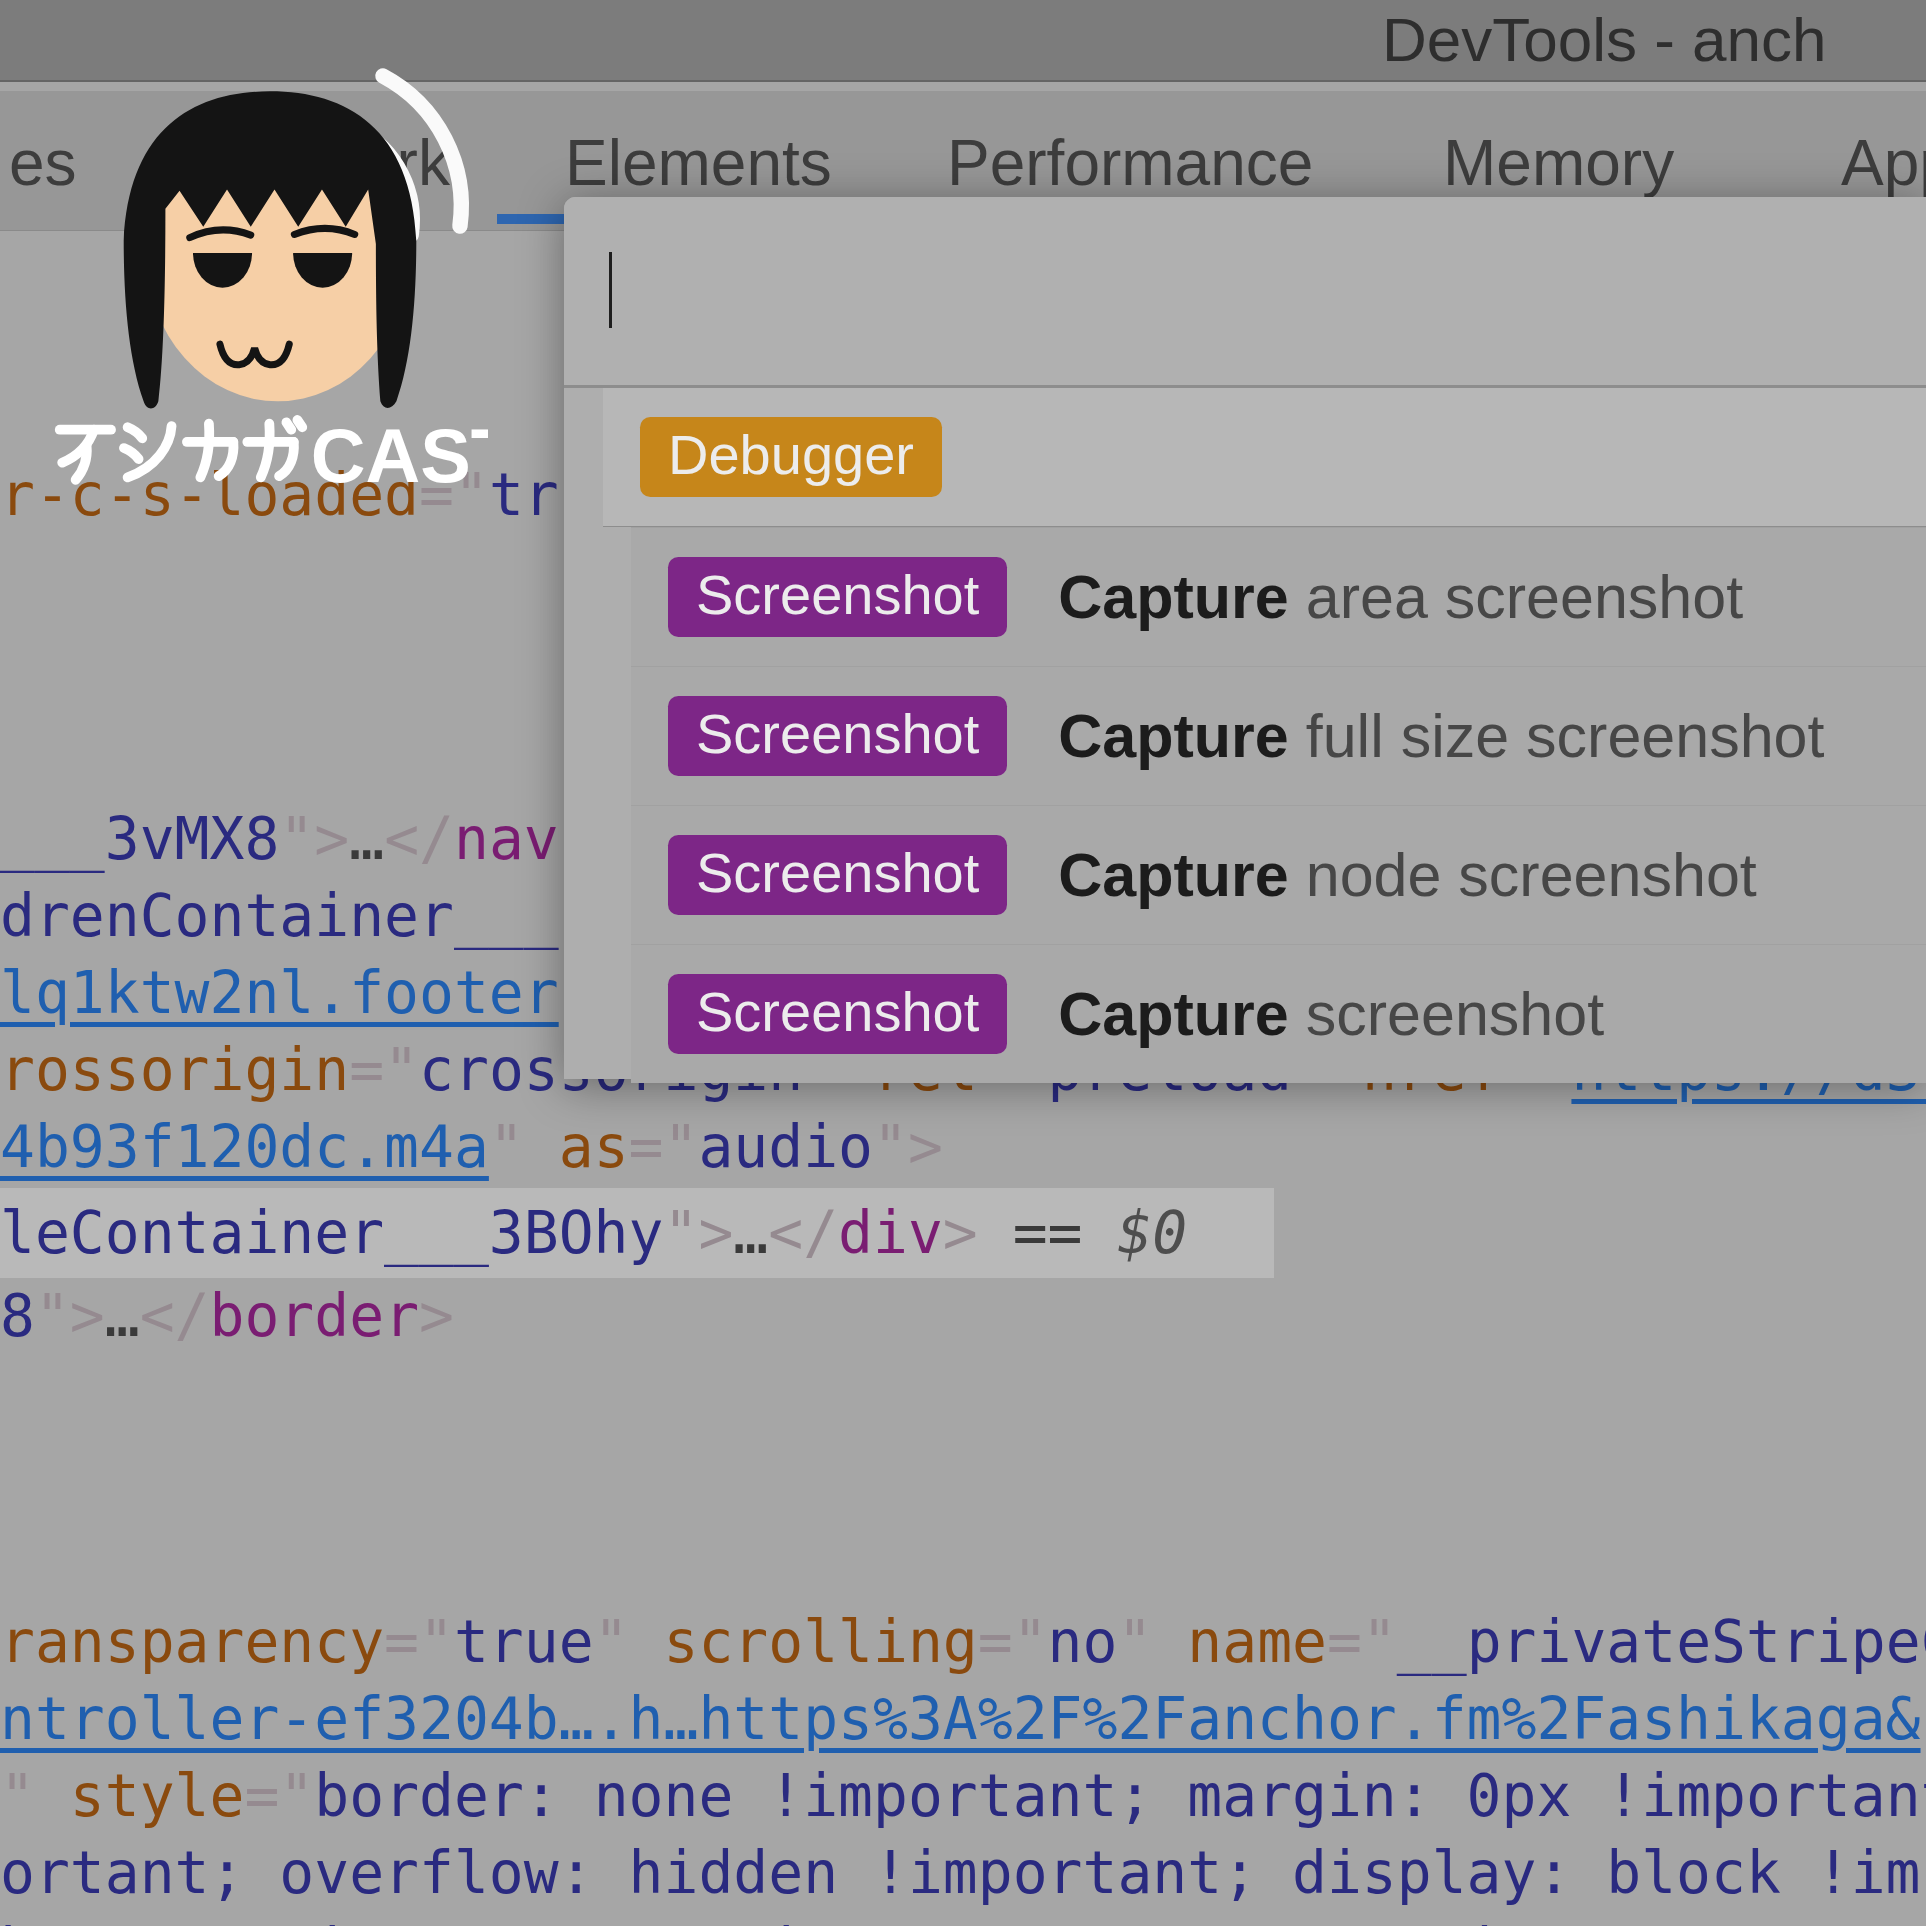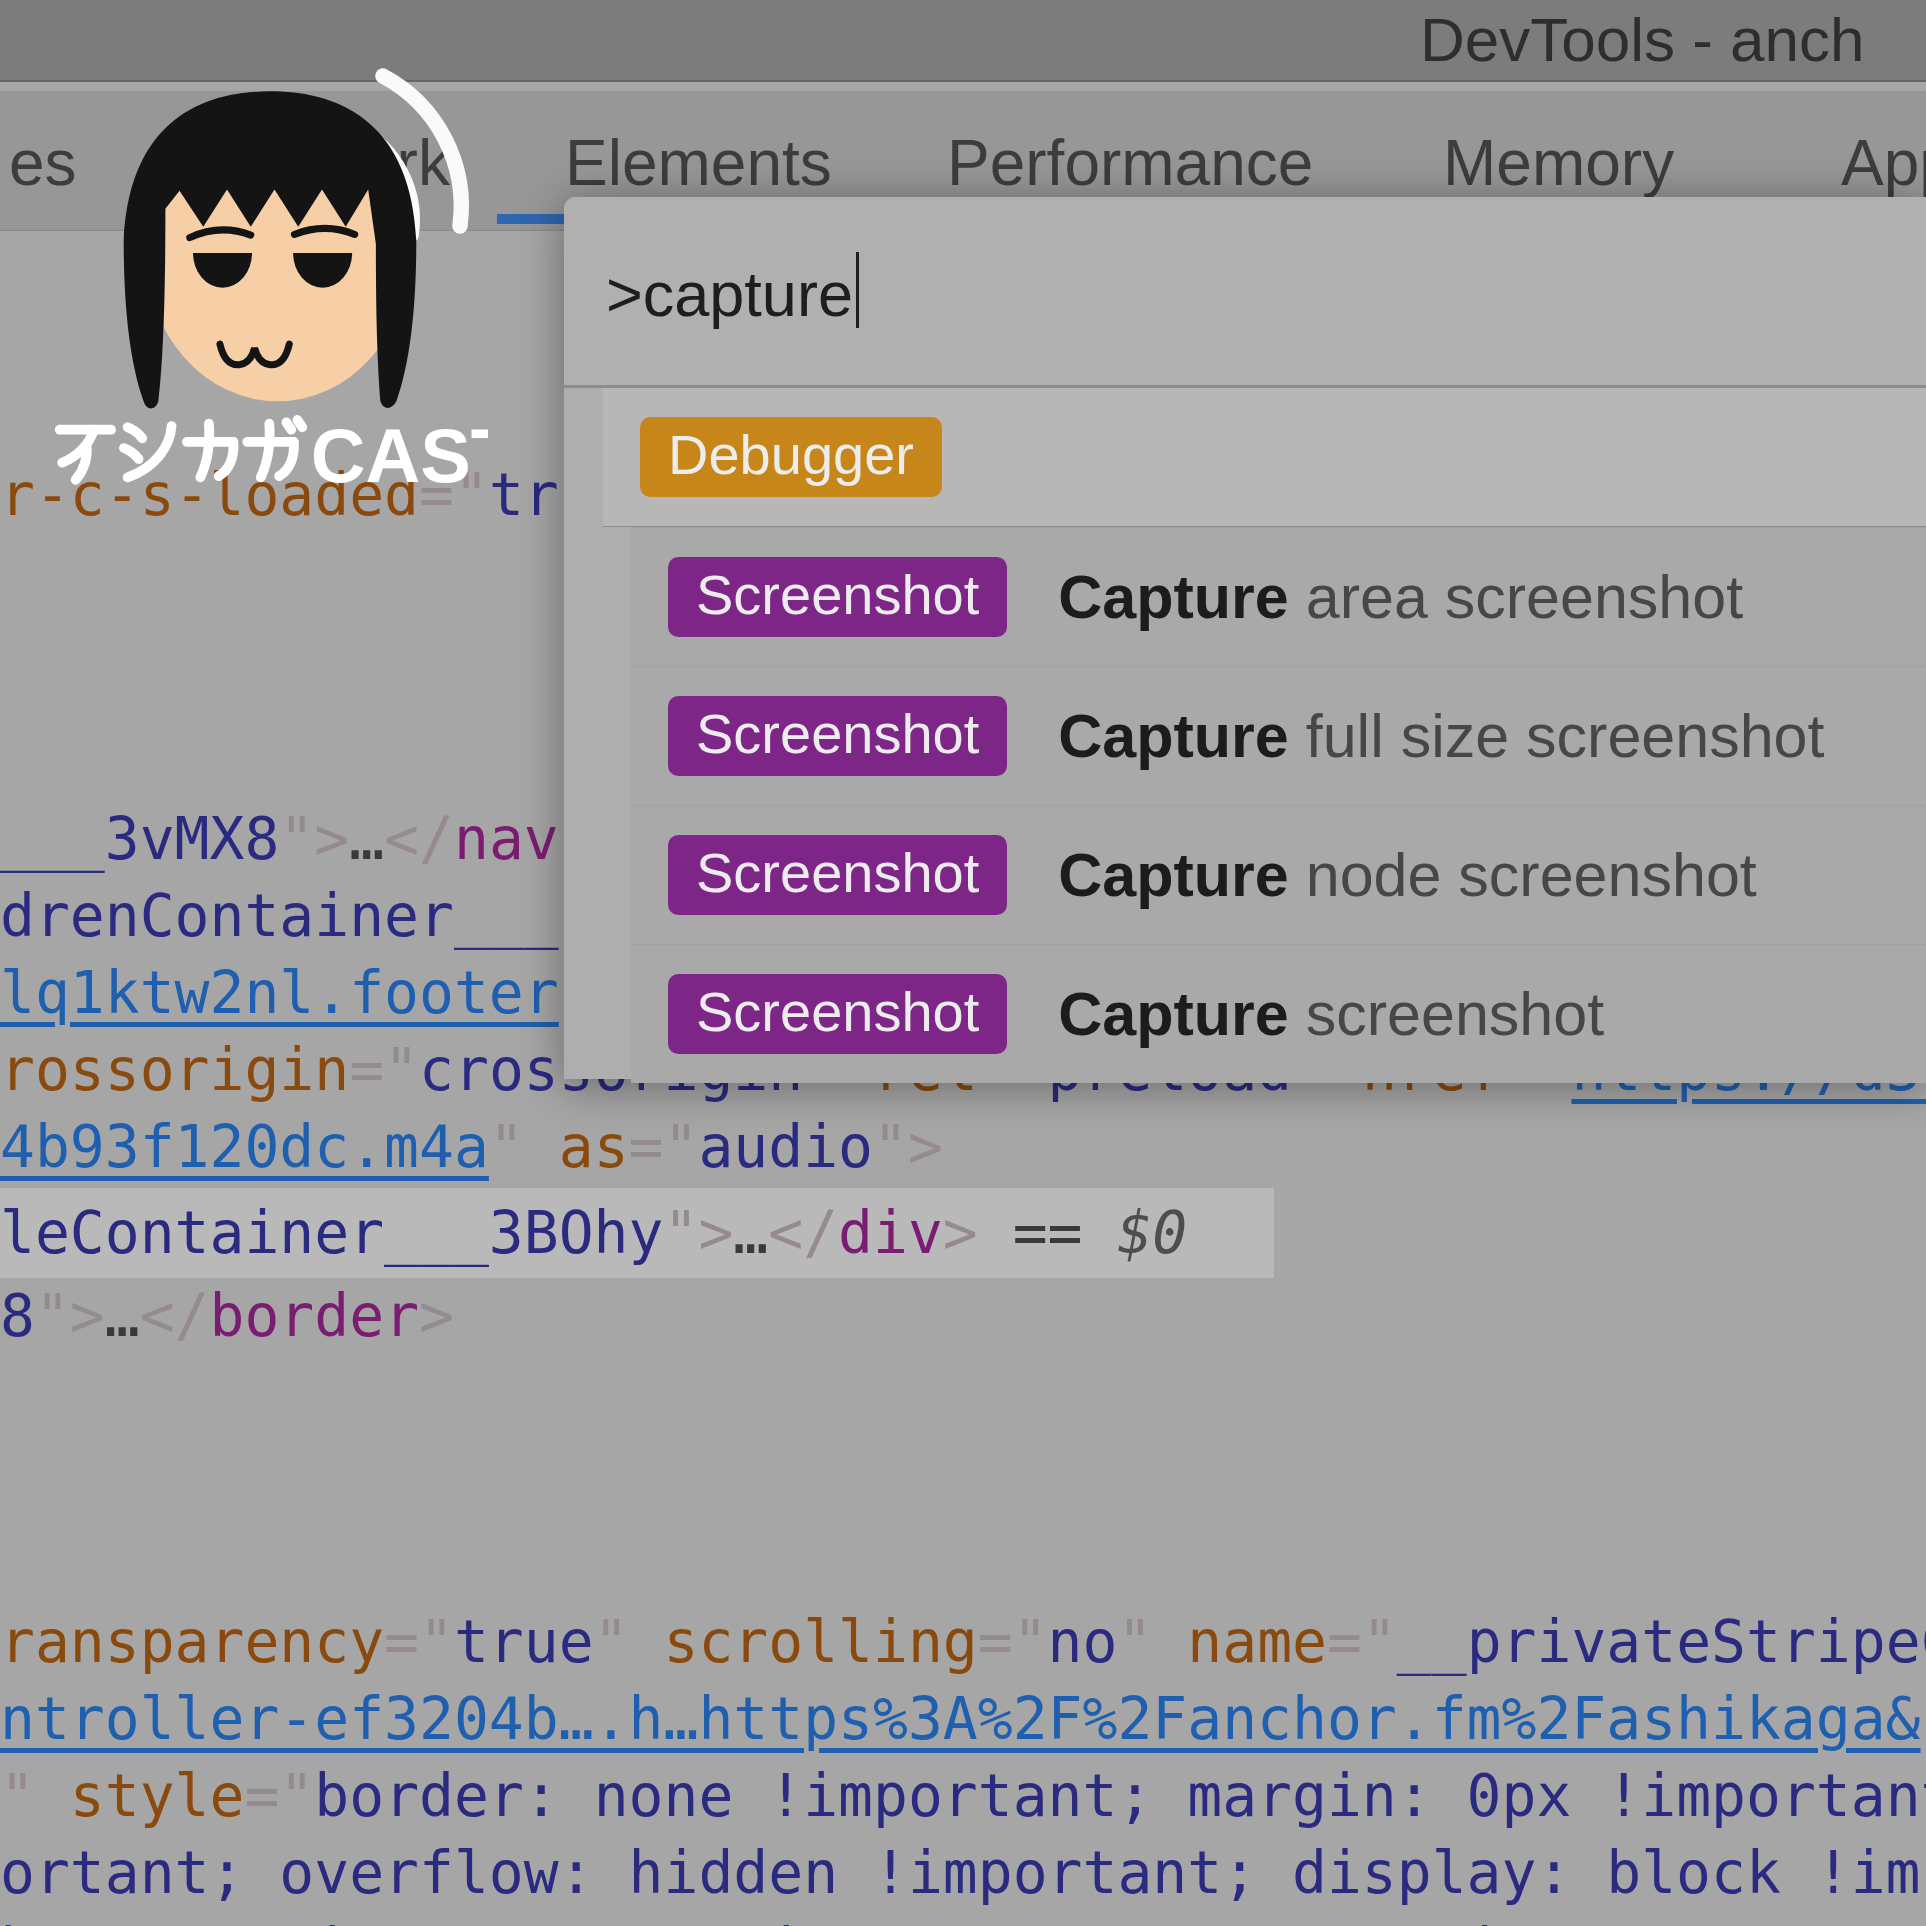--- a/index.html
+++ b/index.html
@@ -7,21 +7,21 @@
     width:1926px;height:1926px;overflow:hidden;position:relative;
     background:#a6a6a6;
     font-family:"Liberation Sans", sans-serif;
   }
   
   .titlebar{
     position:absolute;left:0;top:0;width:1926px;height:80px;
     background:#7c7c7c;border-bottom:2.6px solid #656565;z-index:2;
   }
   .titlebar .title{
-    position:absolute;left:1420px;top:3.9px;font-size:62px;color:#2e2e2e;white-space:nowrap;
+    position:absolute;left:1382px;top:3.9px;font-size:62px;color:#2e2e2e;white-space:nowrap;
   }
   .tabbar{
     position:absolute;left:0;top:83px;width:1926px;height:139px;
     background:#979797;border-bottom:1.9px solid #8a8a8a;z-index:2;margin-top:8px;
   }
   .tab{
     position:absolute;top:35px;font-size:64px;color:#3d3d3d;white-space:nowrap;
   }
   .tab.t0{left:9px}
   .tab.t1{left:361px}
@@ -111,21 +111,21 @@
     <div class="code-line" style="top: 1278px;"><span class="tok-val">8</span><span class="tok-punc">"&gt;</span><span class="tok-dark">…</span><span class="tok-punc">&lt;/</span><span class="tok-tag">border</span><span class="tok-punc">&gt;</span></div>
     <div class="code-line" style="top: 1604px;"><span class="tok-attr">ransparency</span><span class="tok-punc">="</span><span class="tok-val">true</span><span class="tok-punc">" </span><span class="tok-attr">scrolling</span><span class="tok-punc">="</span><span class="tok-val">no</span><span class="tok-punc">" </span><span class="tok-attr">name</span><span class="tok-punc">="</span><span class="tok-val">__privateStripeC</span></div>
     <div class="code-line" style="top: 1681px;"><span class="tok-link">ntroller-ef3204b….h…https%3A%2F%2Fanchor.fm%2Fashikaga&amp;</span></div>
     <div class="code-line" style="top: 1758px;"><span class="tok-punc">" </span><span class="tok-attr">style</span><span class="tok-punc">="</span><span class="tok-val">border: none !important; margin: 0px !important</span></div>
     <div class="code-line" style="top: 1835px;"><span class="tok-val">ortant; overflow: hidden !important; display: block !im</span></div>
     <div class="code-line" style="top: 1912px;"><span class="tok-val">ht: 1px !important; pointer-events: none !important; us</span></div>
   </div>
 
 <div class="palette">
   <div class="palette-input">
-    <div class="query"><span>&gt;capture</span><span class="caret"></span></div>
+    <div class="query"><span class="caret"></span></div>
   </div>
   <div class="results">
       <div class="result-row selected">
         <span class="badge" style="background: rgb(198, 134, 26);">Debugger</span>
       </div>
       <div class="result-row">
         <span class="badge" style="background: rgb(125, 38, 135);">Screenshot</span>
         <span class="row-text"><b>Capture</b> area screenshot</span>
       </div>
       <div class="result-row">

